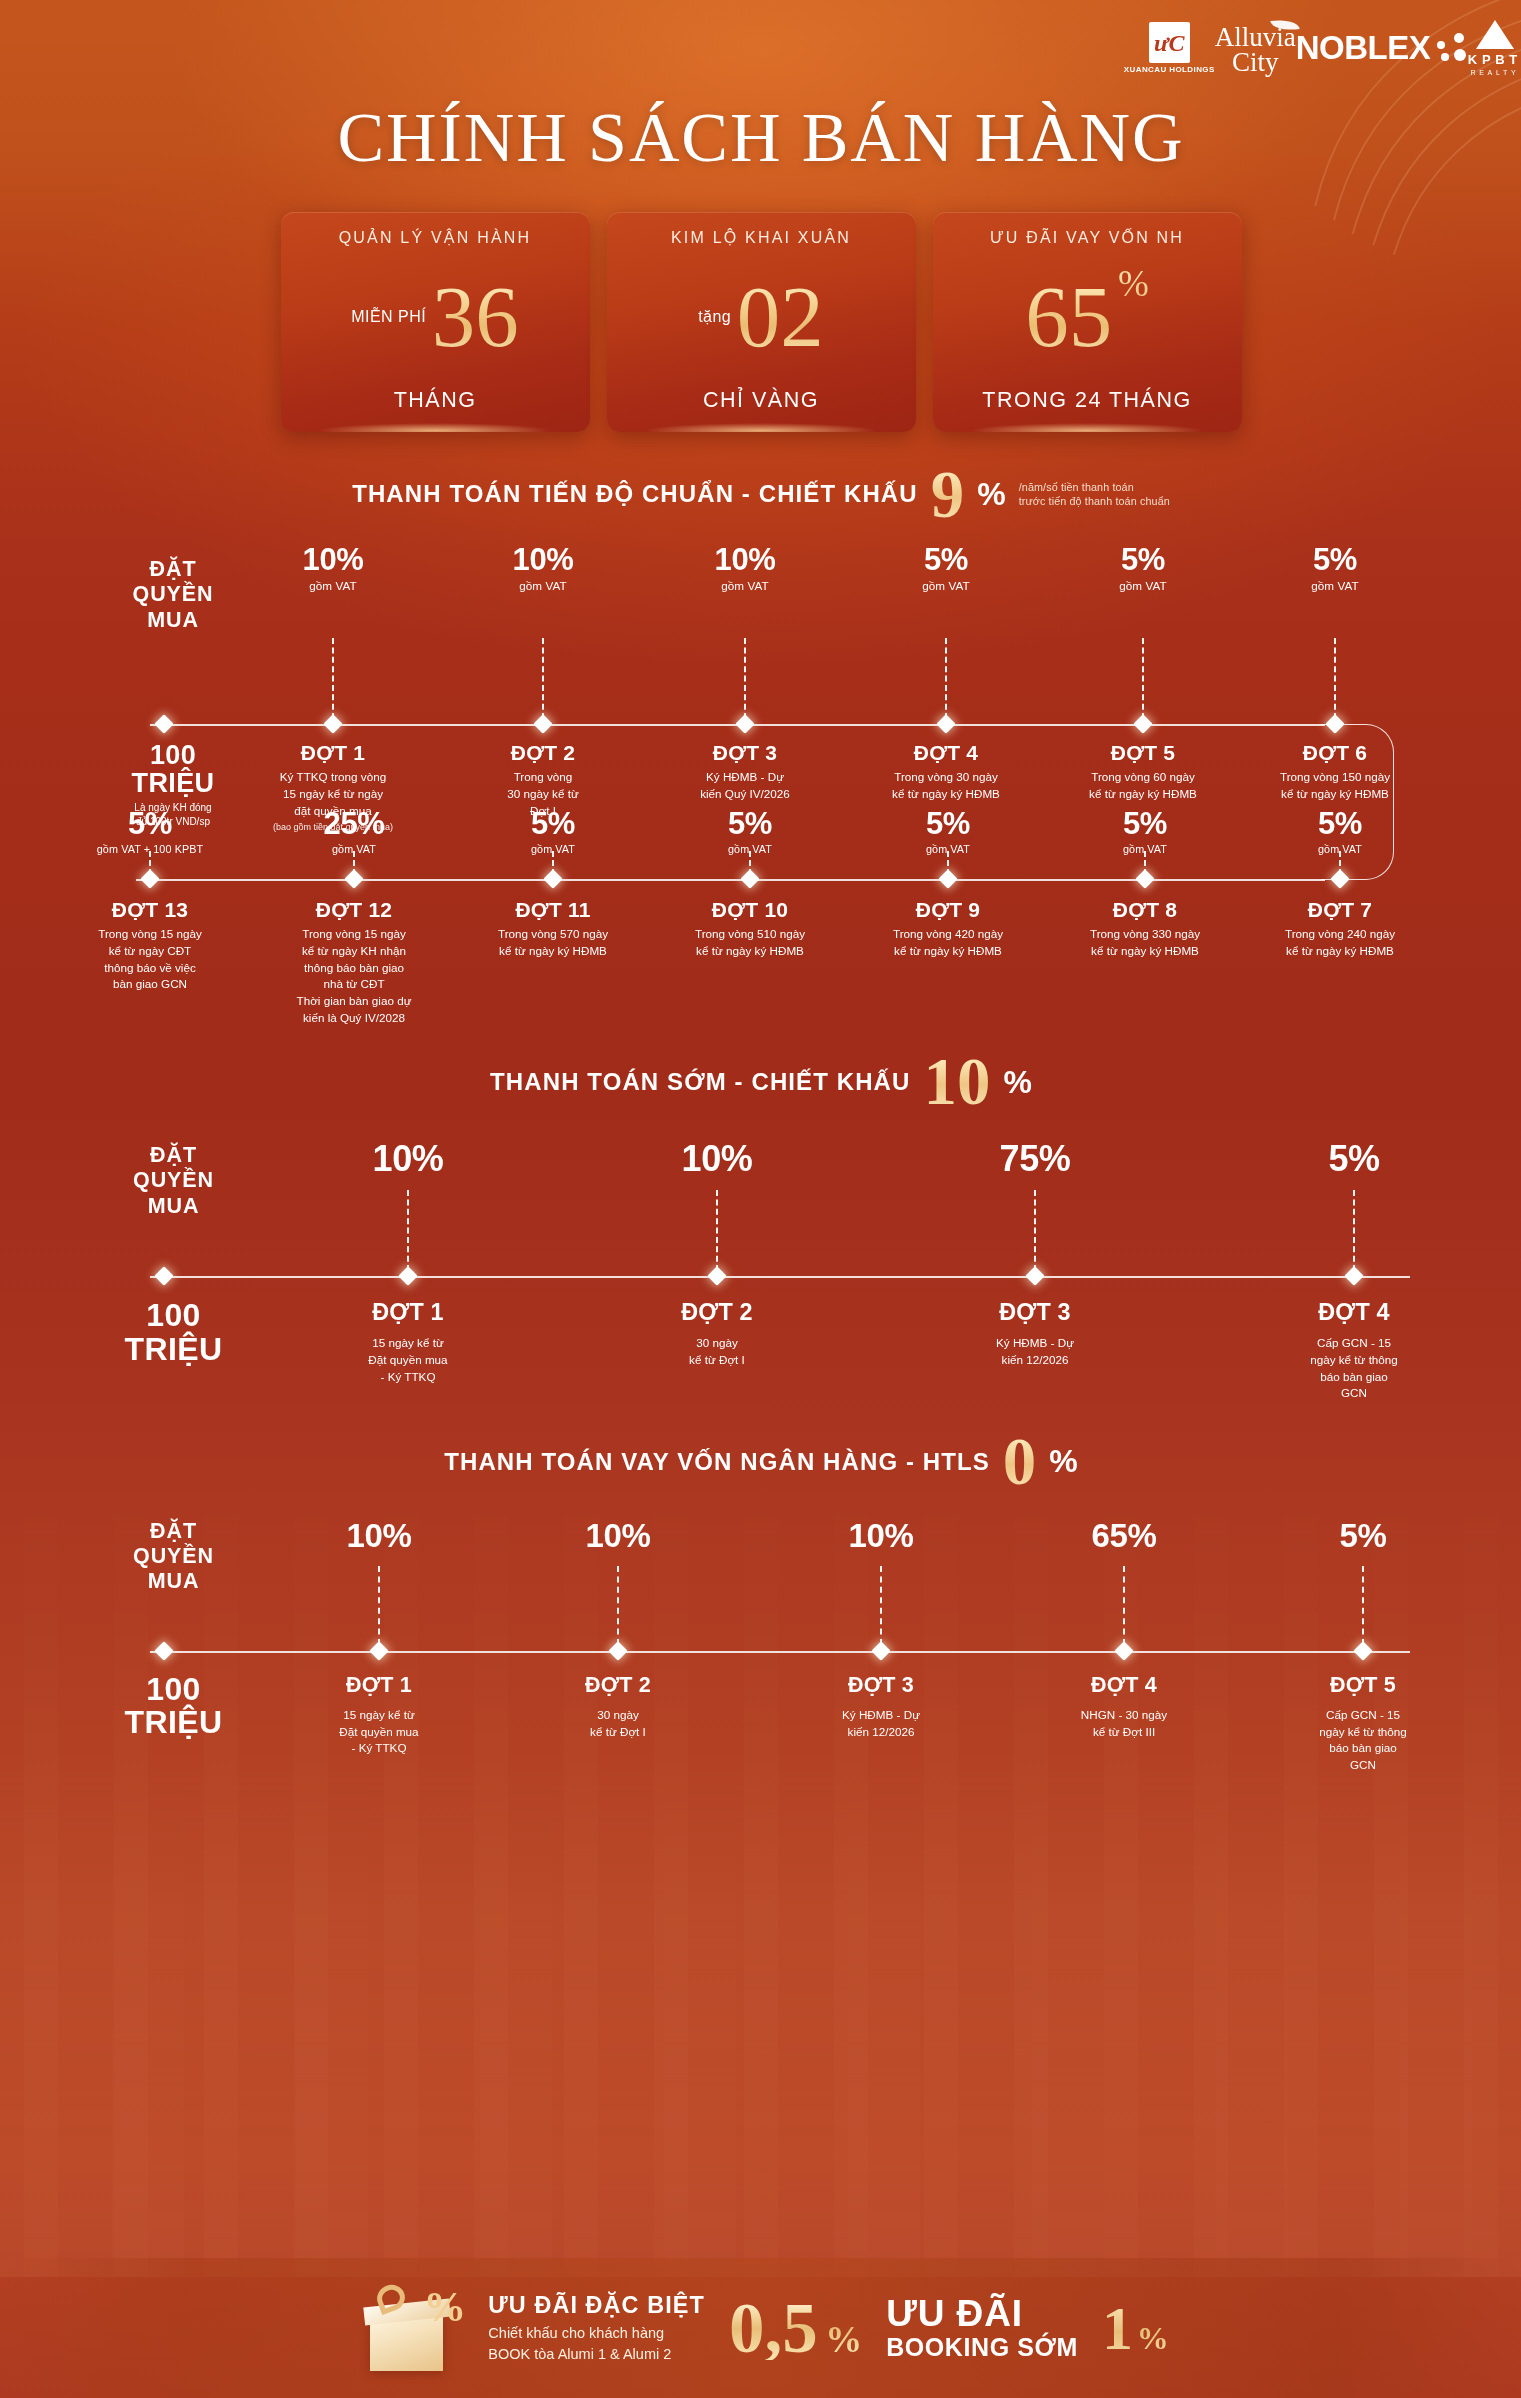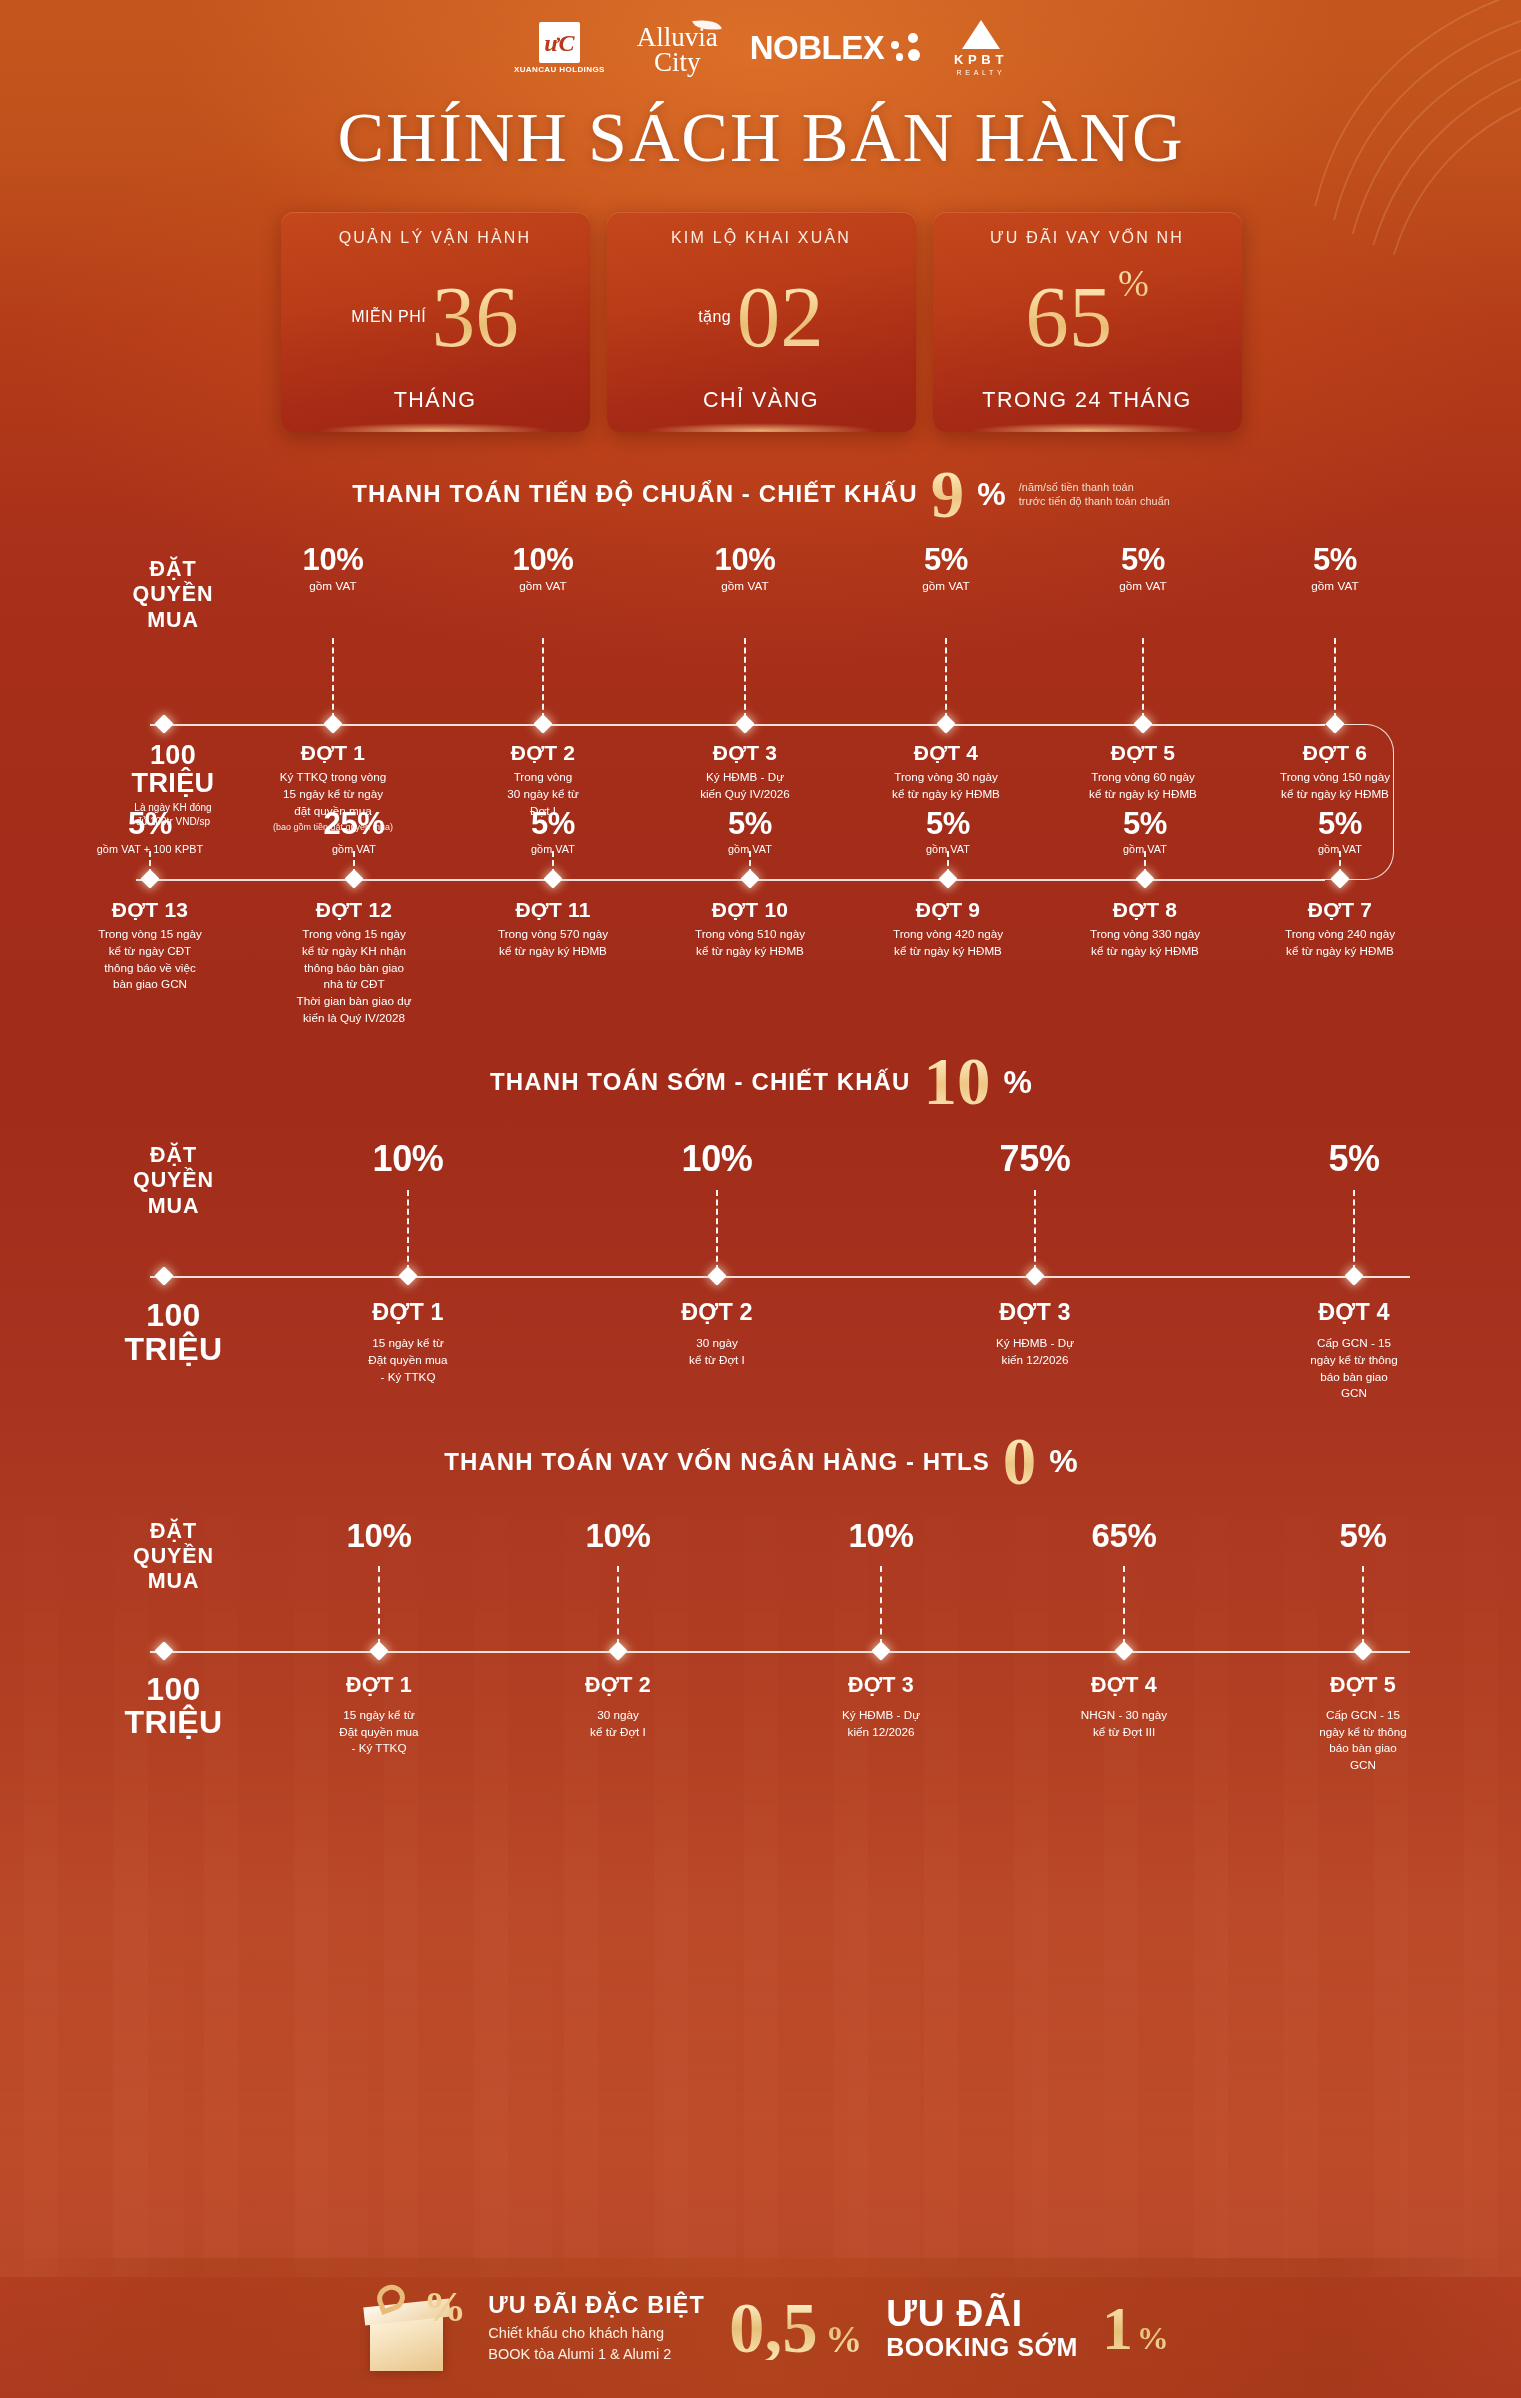--- a/index.html
+++ b/index.html
@@ -43,22 +43,22 @@
     mask-image:linear-gradient(to top,#000 0%, transparent 85%);
     -webkit-mask-image:linear-gradient(to top,#000 0%, transparent 85%);
   }
   .swirl{
     position:absolute; right:-37px; top:-28px; width:525px; height:337px;
     opacity:.30; pointer-events:none;
   }
 
   
   .logos{
-    position:relative; display:flex; align-items:center; justify-content:center;
-    gap:32px; padding-top:19px; height:77px;
+    position:relative; display:flex; align-items:center; justify-content:flex-end;
+    padding-top:19px; height:77px;
   }
   .logo-xc{ display:flex; flex-direction:column; align-items:center; gap:1.9px;}
   .xc-mark{
     width:41px;height:41px;background:#fff;border-radius:1.9px;
     display:flex;align-items:center;justify-content:center;
     color:#b8391c;font-size:24px;font-style:italic;font-weight:700;line-height:1;
     font-family:"Liberation Serif",serif;
   }
   .xc-name{ font-size:8px; letter-spacing:0.4px; font-weight:700; color:#fff; }
   .logo-alluvia{ line-height:.92; text-align:center; position:relative; padding-top:3.7px;}

